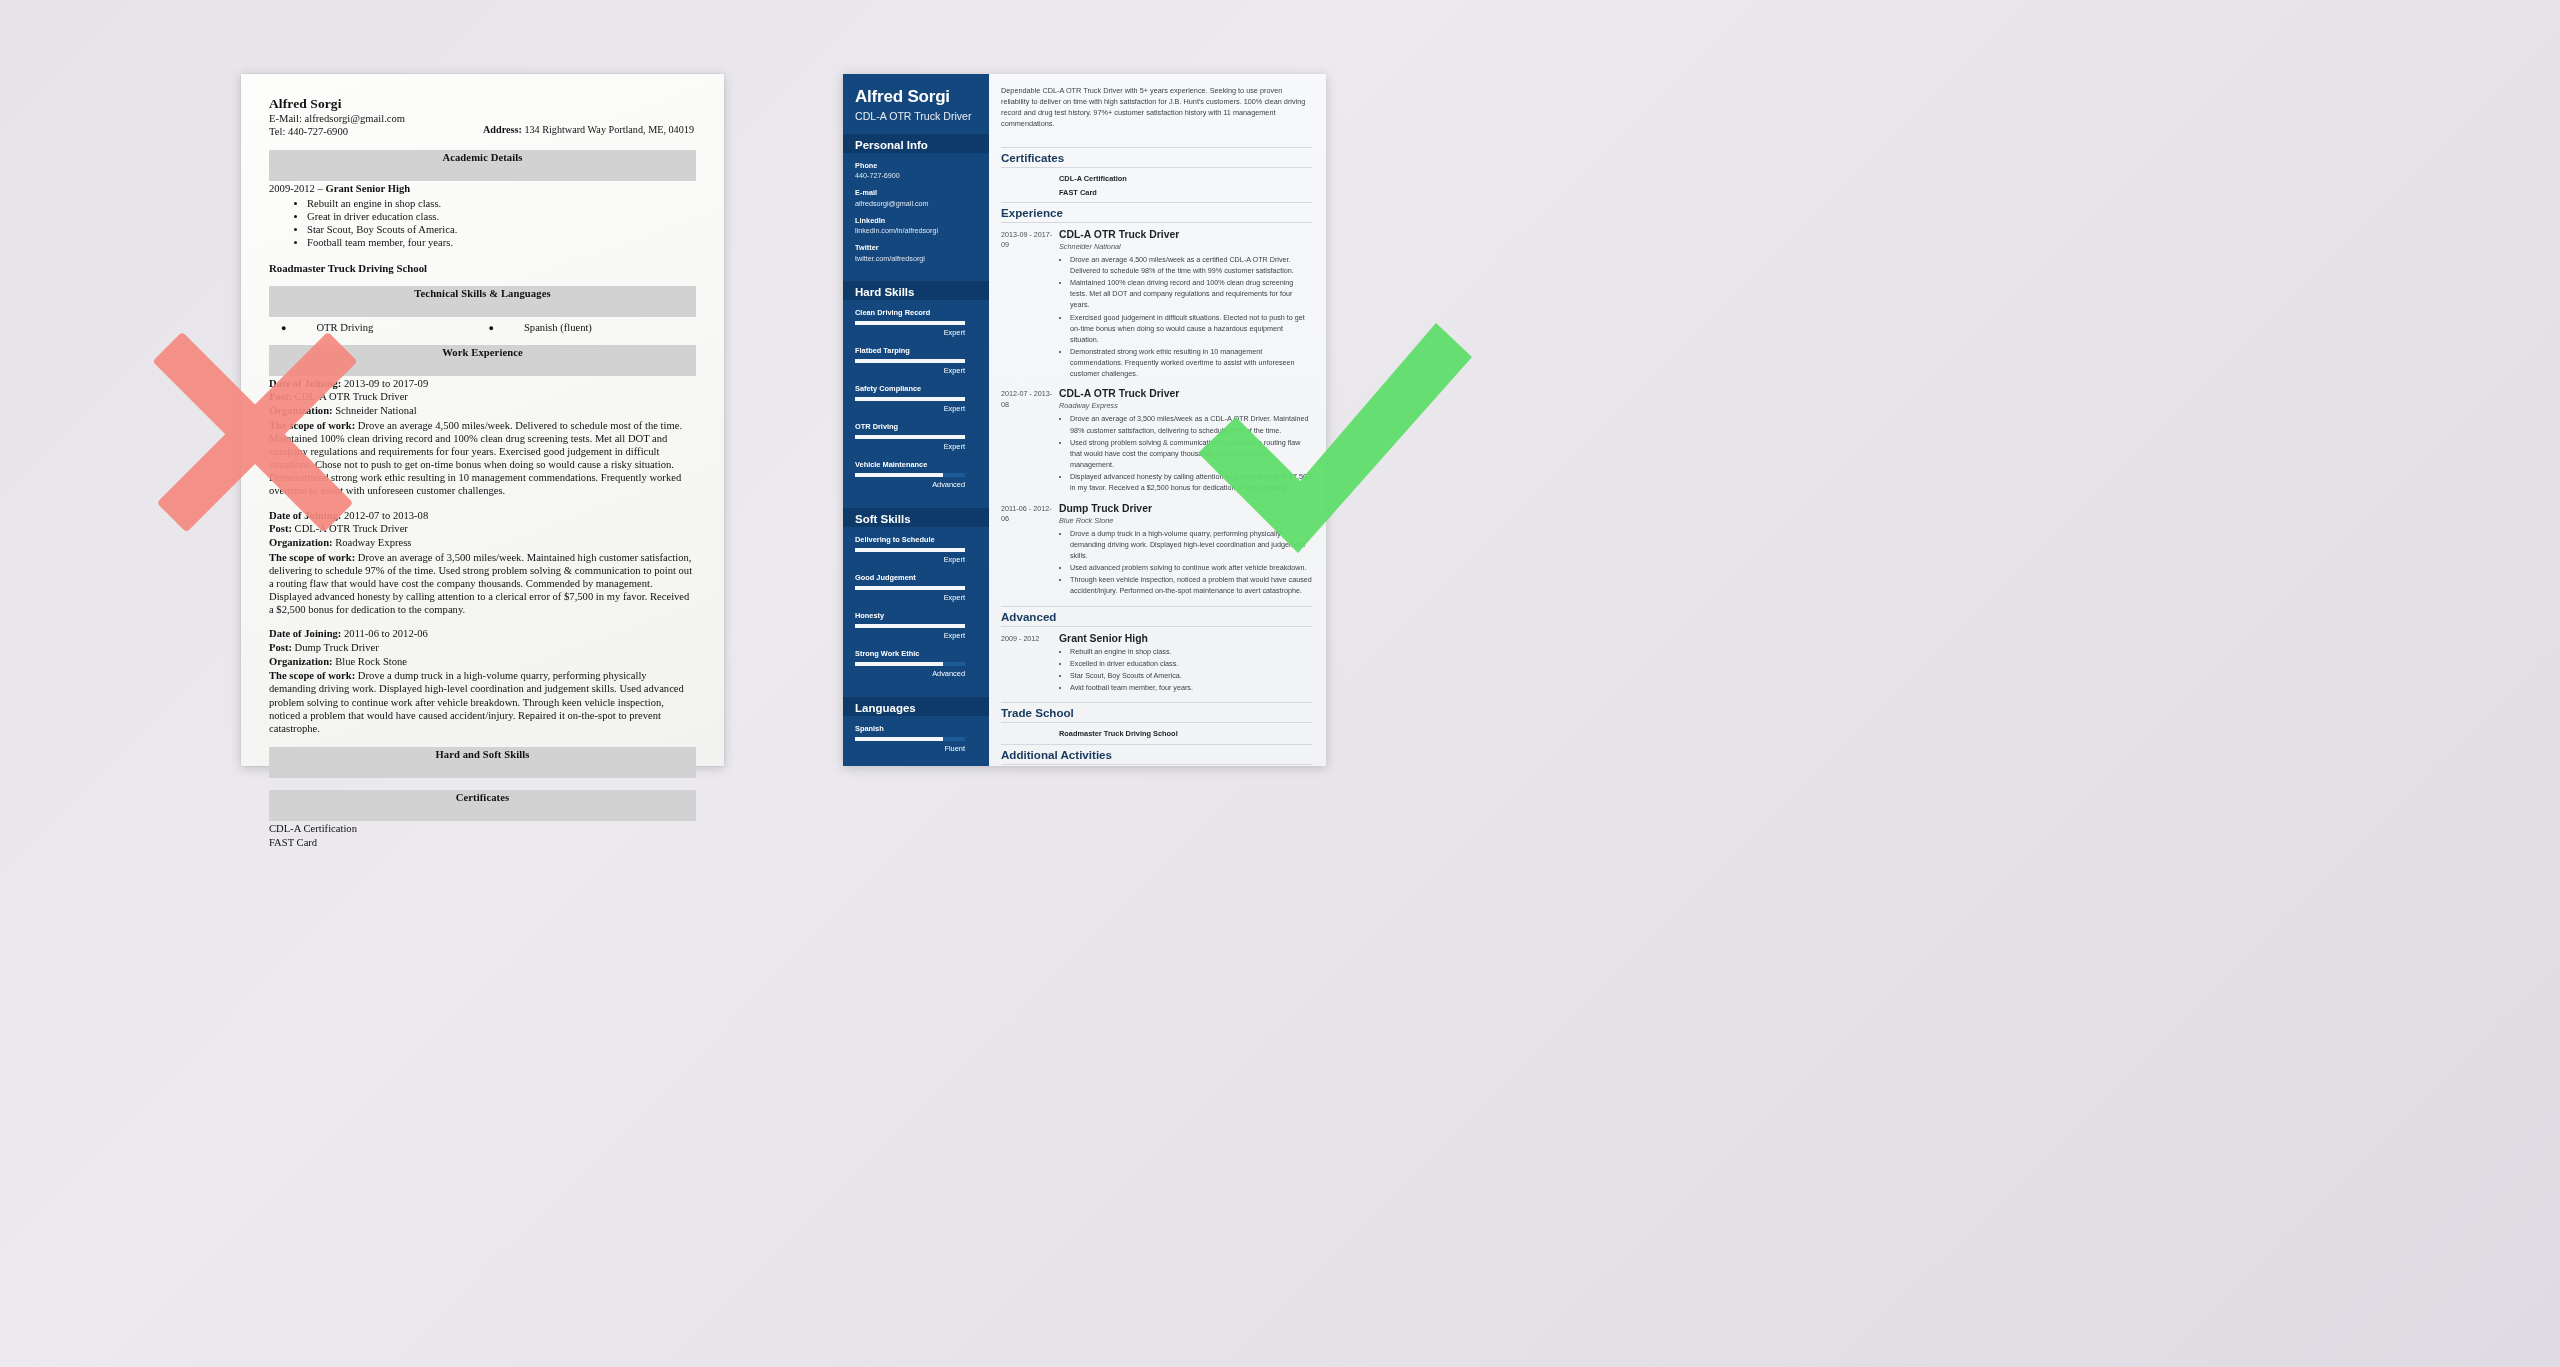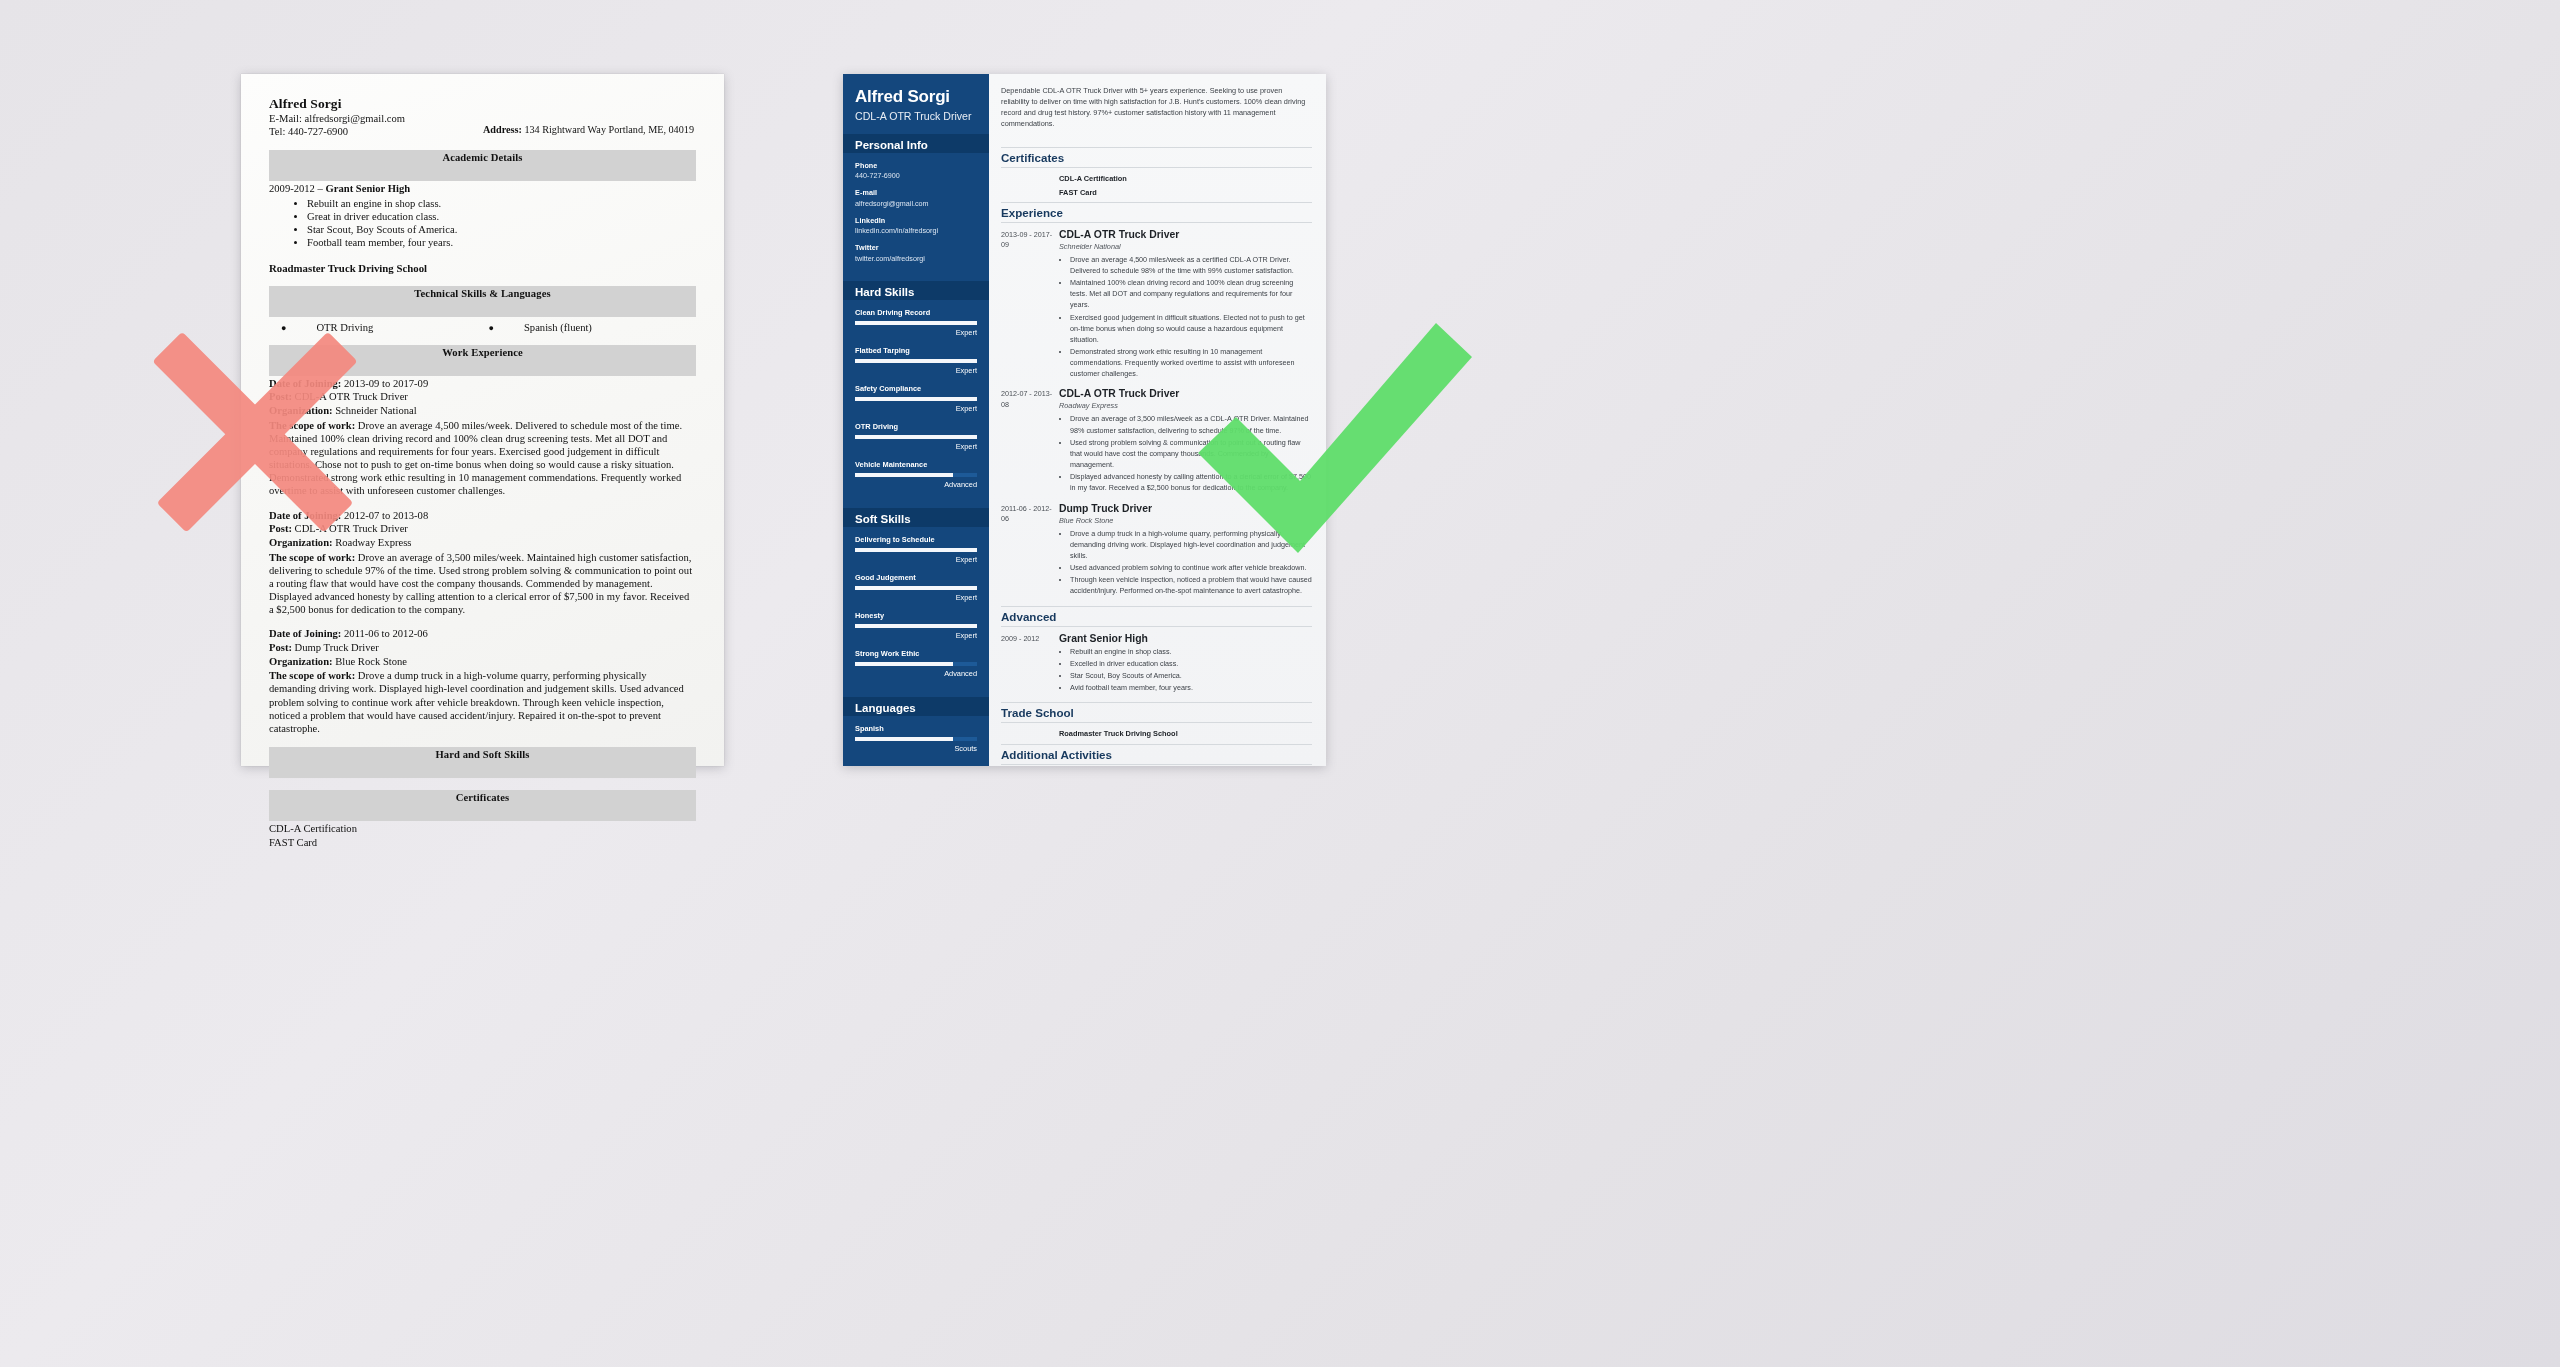--- a/index.html
+++ b/index.html
@@ -137,21 +137,21 @@
     margin-top: 4px;
     color: #e9eef5;
     font-weight: normal;
   }
   .gr-side-section {
     background: #0d3a68;
     font-size: 11.5px;
     font-weight: bold;
     padding: 5px 12px 2px 12px;
   }
-  .gr-side-body { padding: 8px 12px 10px 12px; }
+  .gr-side-body { padding: 8px 24px 10px 12px; }
   .gr-info-item { margin-bottom: 8px; }
   .gr-info-label {
     font-size: 7.2px;
     font-weight: bold;
     letter-spacing: 0.1px;
     margin-bottom: 1.5px;
   }
   .gr-info-value {
     font-size: 7.2px;
     color: #dce6f2;
@@ -447,21 +447,21 @@
         </div>
       </div>
 
       <div class="gr-side-section">Languages</div>
       <div class="gr-side-body">
         <div class="gr-skill">
           <div class="gr-skill-name">Spanish</div>
           <div class="gr-skill-track">
               <span class="gr-skill-fill" style="width: 80%;"></span>
             </div>
-          <div class="gr-skill-level">Scouts</div>
+          <div class="gr-skill-level">Fluent</div>
         </div>
       </div>
     </div>
 
     <div class="gr-main">
 
       <div class="gr-summary">Dependable CDL-A OTR Truck Driver with 5+ years experience. Seeking to use proven reliability to deliver on time with high satisfaction for J.B. Hunt's customers. 100% clean driving record and drug test history. 97%+ customer satisfaction history with 11 management commendations.</div>
 
       <div class="gr-sec-title">Certificates</div>
       <div class="gr-cert-item">CDL-A Certification</div>

